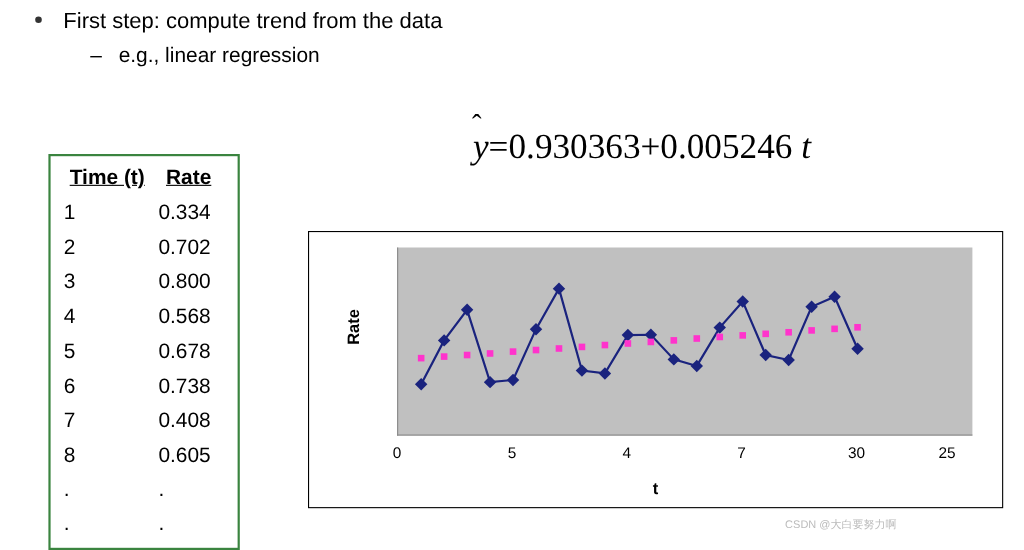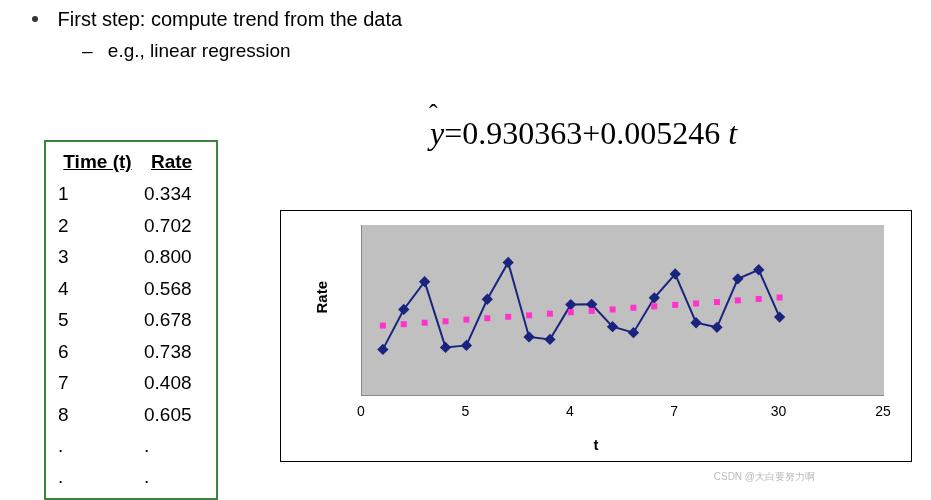--- a/index.html
+++ b/index.html
@@ -140,20 +140,20 @@
           <rect x="393.72" y="70.95" width="6" height="6" fill="#ff33cc"></rect>
           <rect x="414.6" y="69.53333333333333" width="6" height="6" fill="#ff33cc"></rect>
         </svg>
   </div>
   <div id="xticks">
         <div class="xtick" style="left: 80px;">0</div>
         <div class="xtick" style="left: 184.4px;">5</div>
         <div class="xtick" style="left: 288.8px;">4</div>
         <div class="xtick" style="left: 393.2px;">7</div>
         <div class="xtick" style="left: 497.6px;">30</div>
-        <div class="xtick" style="left: 602px;">25</div>
+        <div class="xtick" style="left: 580px;">25</div>
       </div>
   <div class="xlabel">t</div>
 </div>
 
 <div class="watermark">CSDN @大白要努力啊</div>
 
 </div>
 
 </body></html>

